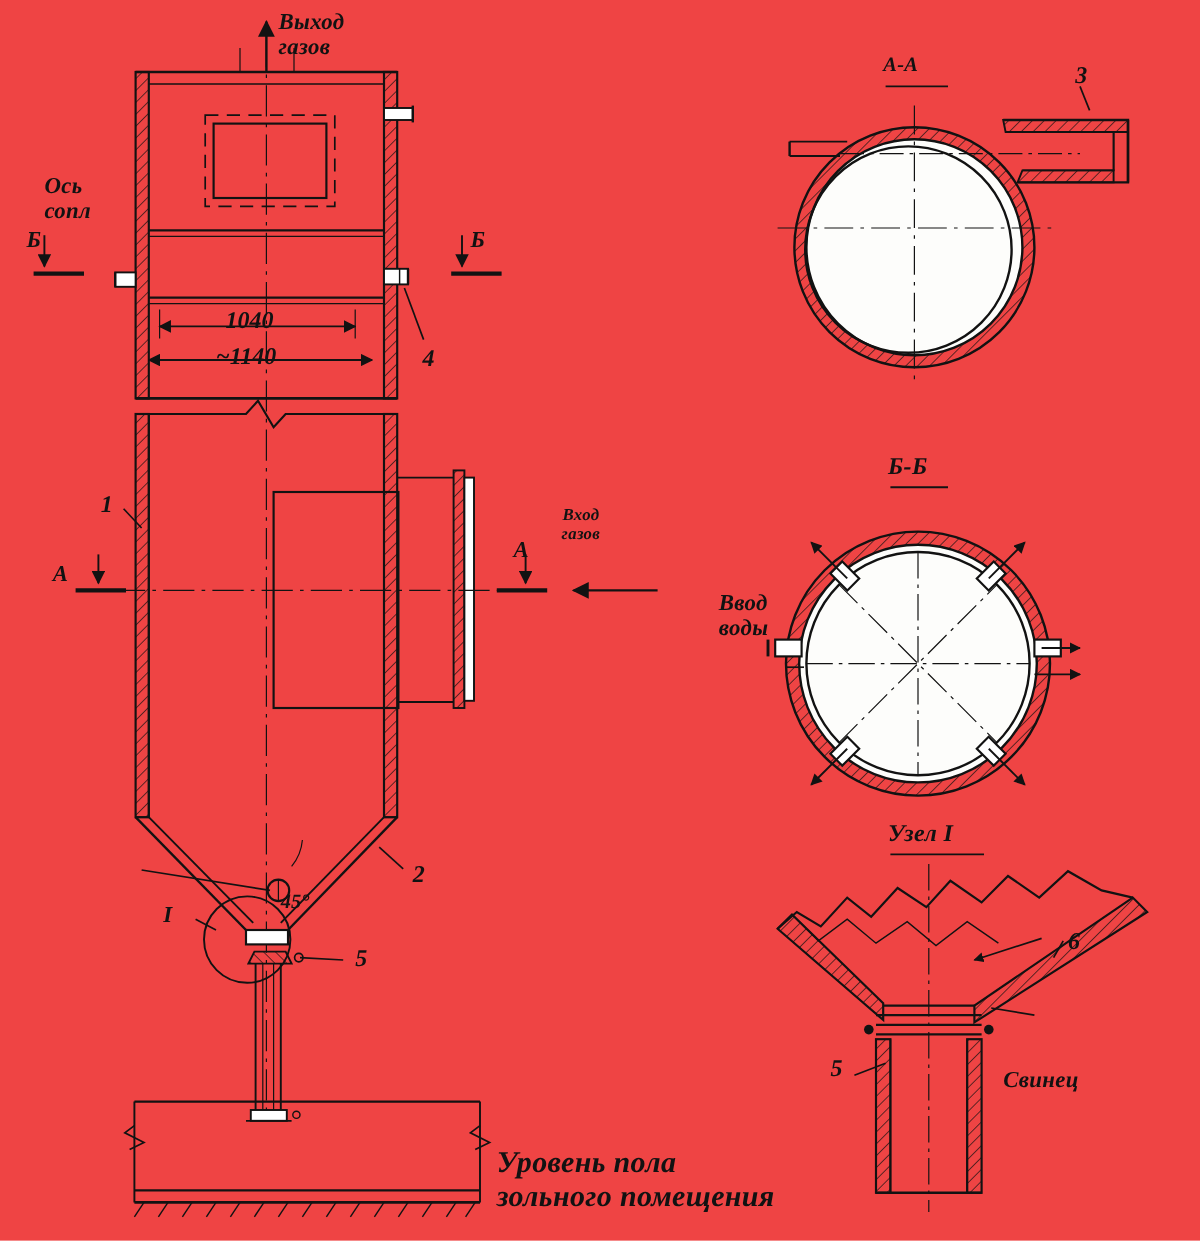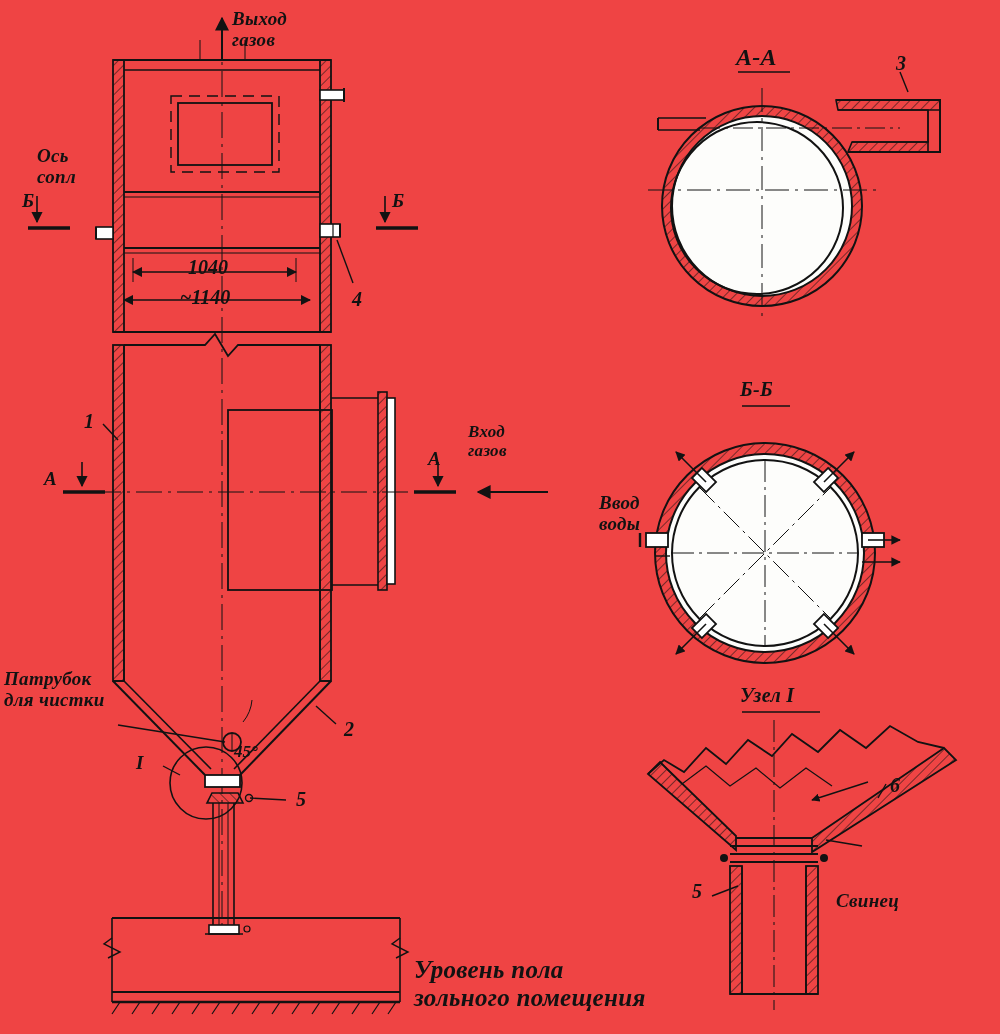--- a/index.html
+++ b/index.html
@@ -313,38 +313,36 @@
   <div class="dim" style="left:180px; top:286px; font-size:20px;">~1140</div>
 
   <div class="lbl num" style="left:352px; top:288px; font-size:20px;">4</div>
 
   <div class="lbl num" style="left:84px; top:410px; font-size:20px;">1</div>
 
   <div class="lbl" style="left:44px; top:468px; font-size:19px;">А</div>
 
   <div class="lbl" style="left:428px; top:448px; font-size:19px;">А</div>
 
-  <div class="lbl" style="left:468px; top:422px; font-size:17px;">Вход
+  <div class="lbl" style="left:468px; top:422px; font-size:14px;text-align:center;">Вход
 газов</div>
 
-  <div class="lbl" style="left:4px; top:668px; font-size:19px;">Патрубок
-для чистки</div>
 
   <div class="dim" style="left:234px; top:742px; font-size:17px;">45°</div>
 
   <div class="lbl num" style="left:344px; top:718px; font-size:20px;">2</div>
 
   <div class="lbl" style="left:136px; top:752px; font-size:19px;">I</div>
 
   <div class="lbl num" style="left:296px; top:788px; font-size:20px;">5</div>
 
   <div class="lbl" style="left:414px; top:956px; font-size:25px;">Уровень пола
 зольного помещения</div>
 
-  <div class="lbl sec" style="left:736px; top:44px; font-size:24px; text-decoration:none;">А-А</div>
+  <div class="lbl sec" style="left:736px; top:44px; font-size:17px; text-decoration:none;">А-А</div>
 
   <div class="lbl num" style="left:896px; top:52px; font-size:20px;">3</div>
 
   <div class="lbl sec" style="left:740px; top:378px; font-size:20px; text-decoration:none;">Б-Б</div>
 
   <div class="lbl" style="left:599px; top:492px; font-size:19px;">Ввод
 воды</div>
 
   <div class="lbl sec" style="left:740px; top:684px; font-size:20px; text-decoration:none;">Узел I</div>
 

